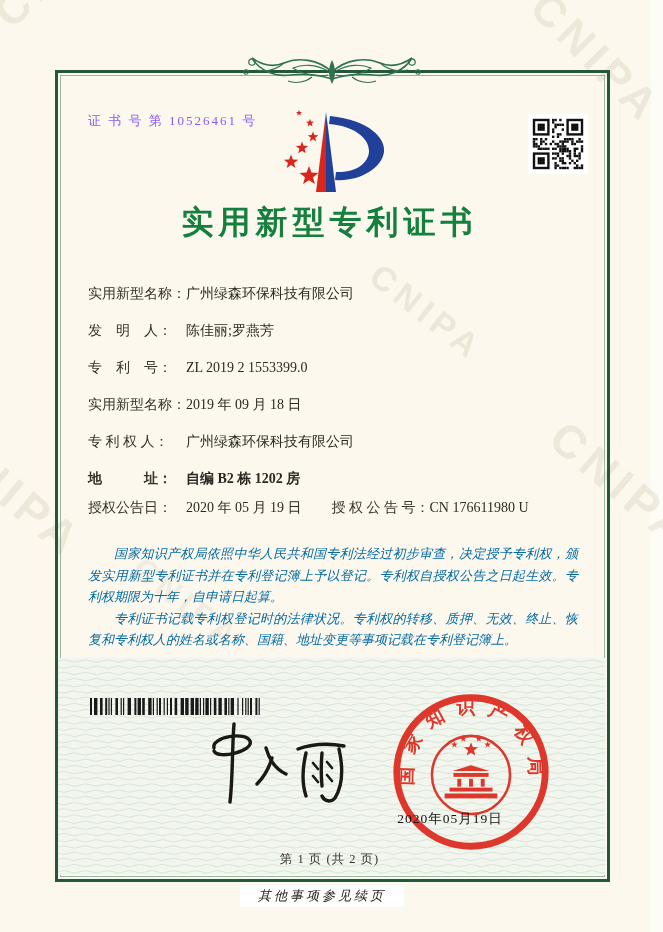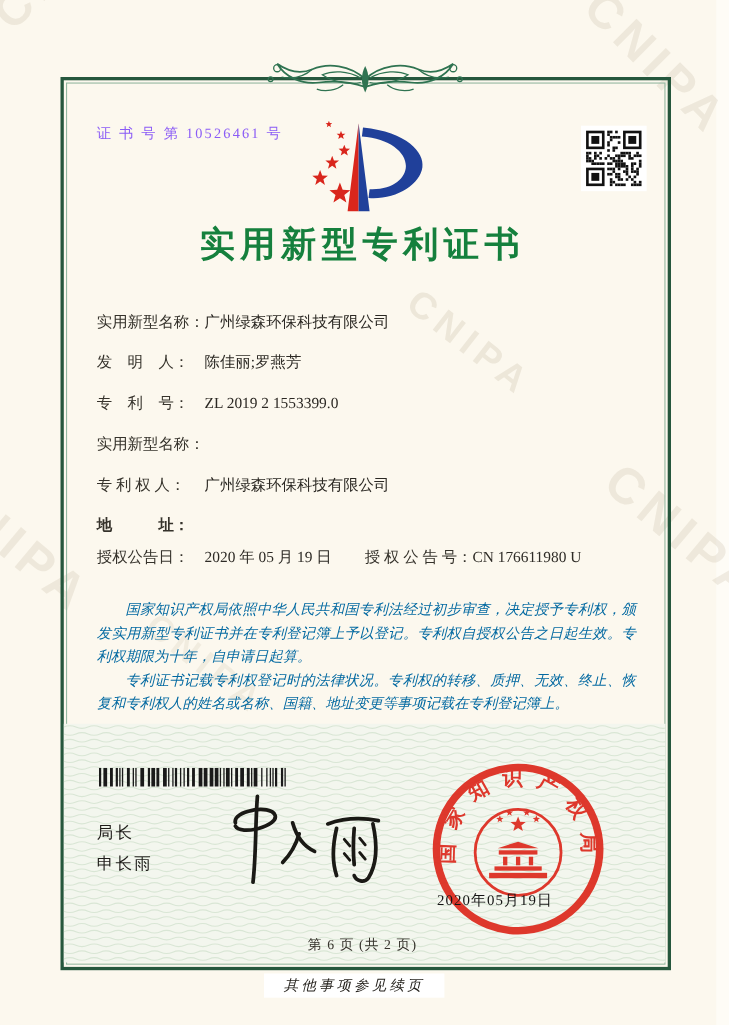--- a/index.html
+++ b/index.html
@@ -233,28 +233,30 @@
       <div class="frow">
         <span class="flabel">发　明　人：</span>
         <span class="fvalue">陈佳丽;罗燕芳</span>
       </div>
       <div class="frow">
         <span class="flabel">专　利　号：</span>
         <span class="fvalue">ZL 2019 2 1553399.0</span>
       </div>
       <div class="frow">
         <span class="flabel">实用新型名称：</span>
+        <span class="fvalue">2019 年 09 月 18 日</span>
       </div>
       <div class="frow">
         <span class="flabel">专 利 权 人：</span>
         <span class="fvalue">广州绿森环保科技有限公司</span>
       </div>
       <div class="frow frow-addr">
         <span class="flabel">地　　　址：</span>
         <span class="fvalue">
+          <div>自编 B2 栋 1202 房</div>
         </span>
       </div>
       <div class="grant-row">
         <span class="grant-pair">
           <span class="flabel">授权公告日：</span>
           <span>2020 年 05 月 19 日</span>
         </span>
         <span class="grant-gap"></span>
         <span class="grant-pair">
           <span class="flabel">授 权 公 告 号：</span>
@@ -345,24 +347,20 @@
       <rect x="140.6" y="0" width="3.4" height="17" fill="#1a1a1a"></rect>
       <rect x="147.4" y="0" width="1.2" height="17" fill="#1a1a1a"></rect>
       <rect x="152" y="0" width="1.2" height="17" fill="#1a1a1a"></rect>
       <rect x="155.2" y="0" width="1.2" height="17" fill="#1a1a1a"></rect>
       <rect x="157.59999999999997" y="0" width="1.2" height="17" fill="#1a1a1a"></rect>
       <rect x="159.99999999999994" y="0" width="2" height="17" fill="#1a1a1a"></rect>
       <rect x="165.39999999999995" y="0" width="2" height="17" fill="#1a1a1a"></rect>
       <rect x="168.59999999999994" y="0" width="1.2" height="17" fill="#1a1a1a"></rect>
     </svg>
 
-  <div class="director">
-    <div>局长</div>
-    <div>申长雨</div>
-  </div>
 
   <svg class="signature" width="160" height="88" viewBox="0 0 160 88">
     <g fill="none" stroke="#1a1915" stroke-width="3.4" stroke-linecap="round" stroke-linejoin="round">
       <path d="M38,6 C36,30 37,58 34,84"></path>
       <path d="M18,30 C15,19 50,13 54,23 C58,33 22,42 18,33"></path>
       <path d="M76,40 C73,50 68,59 61,66"></path>
       <path d="M70,30 C74,44 81,52 90,56"></path>
       <path d="M102,31 C116,26 132,25 148,28"></path>
       <path d="M110,35 C106,52 106,66 110,78"></path>
       <path d="M143,31 C147,49 147,67 139,80 C135,85 128,83 126,78"></path>
@@ -392,17 +390,17 @@
         <rect x="71" y="92" width="4" height="8"></rect>
         <rect x="83" y="92" width="4" height="8"></rect>
         <rect x="95" y="92" width="4" height="8"></rect>
         <rect x="63" y="101" width="44" height="4"></rect>
         <rect x="58" y="107" width="54" height="5"></rect>
       </g>
     </g>
   </svg>
   <div class="seal-date">2020年05月19日</div>
 
-  <div class="page-info">第 6 页 (共 2 页)</div>
+  <div class="page-info">第 1 页 (共 2 页)</div>
 
   <div class="footer-note">其他事项参见续页</div>
 
 </div>
 
 </body></html>

